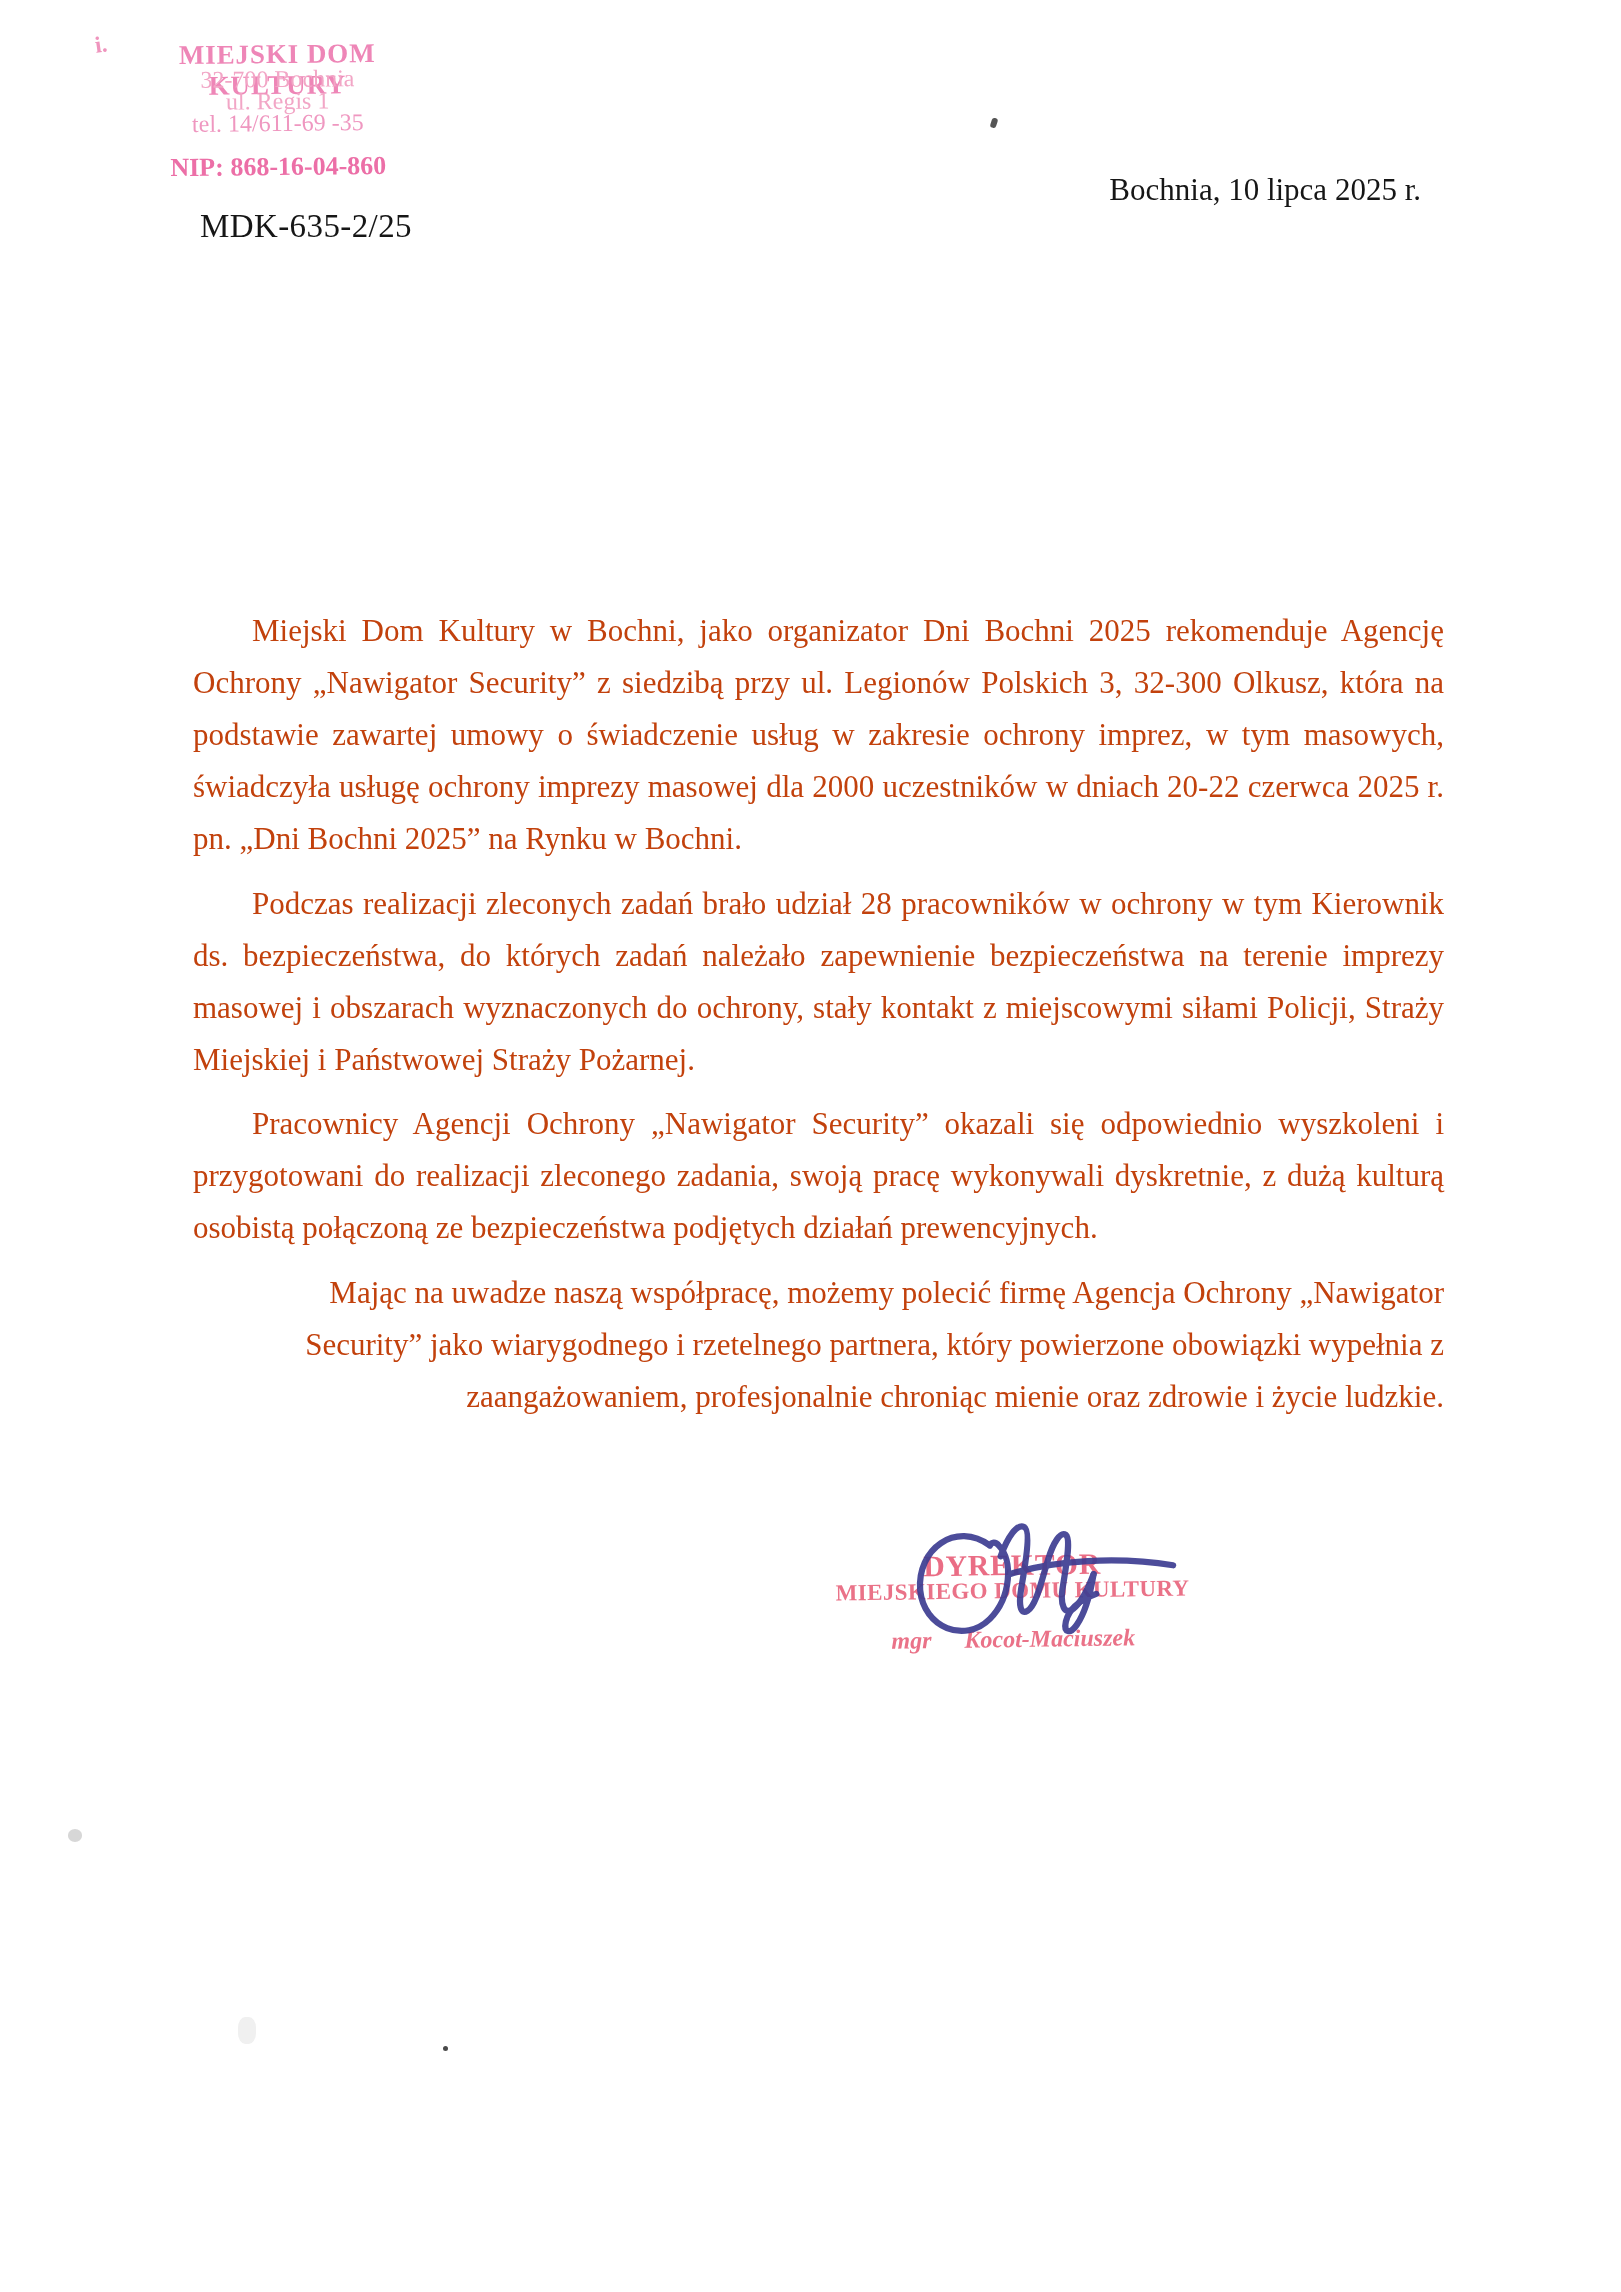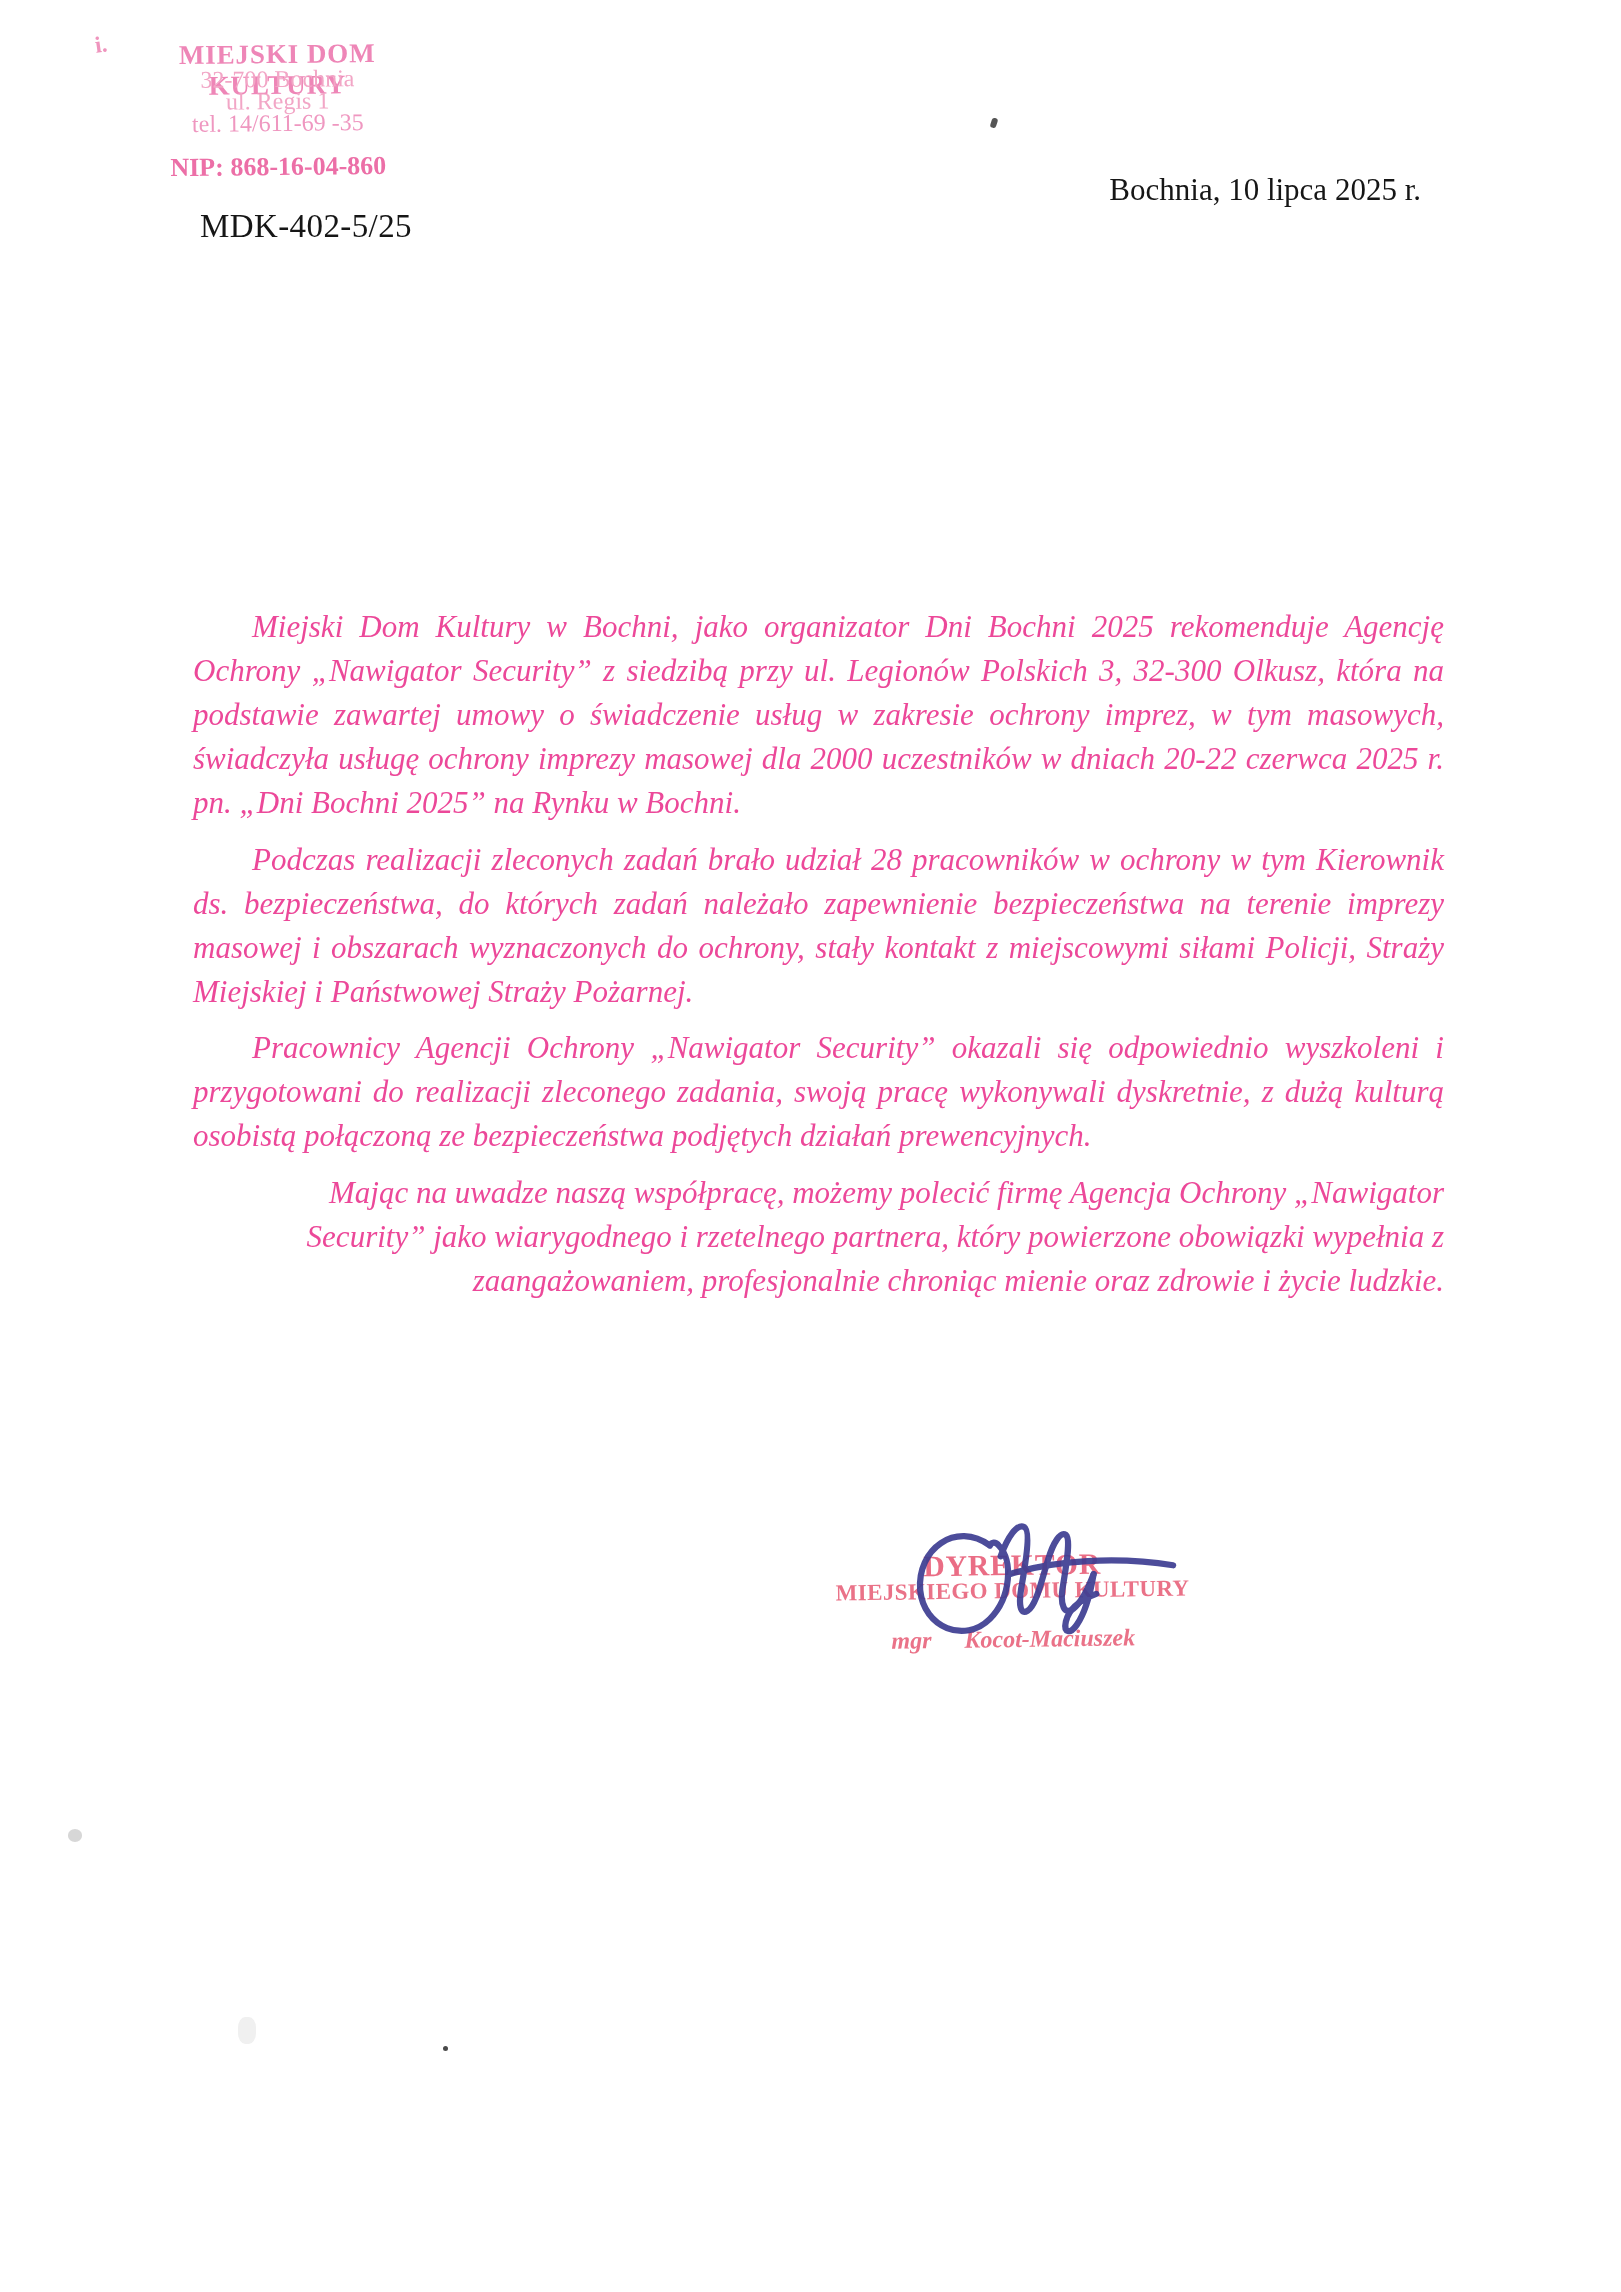--- a/index.html
+++ b/index.html
@@ -45,21 +45,21 @@
     color: #161616; font-size: 31px;
   }
   .doc-title {
     position: absolute; left: 0; top: 467px; width: 1621px;
     text-align: center; color: #131313;
     font-size: 43px; font-weight: bold; letter-spacing: 2.7px;
   }
   
   .body-text {
     position: absolute; left: 193px; top: 605px; width: 1251px;
-    color: #ec4899; font-size: 31px; line-height: 44px; font-style: italic;
+    color: #c2410c; font-size: 31px; line-height: 52px;
   }
   .body-text p {
     margin: 0 0 12.5px 0;
     text-indent: 59px;
     text-align: justify;
   }
   .body-text p.ragged { text-align: right; }
   
   .sig-stamp { position: absolute; left: 833px; top: 1549px; width: 358px; transform: rotate(-0.8deg); }
   .sig-stamp .d1 {
@@ -96,21 +96,21 @@
   <div class="corner-mark">i.</div>
 
   <div class="stamp">
     <div class="s1">MIEJSKI DOM KULTURY</div>
     <div class="s2">32-700 Bochnia</div>
     <div class="s3">ul. Regis 1</div>
     <div class="s4">tel. 14/611-69 -35</div>
     <div class="nip">NIP: 868-16-04-860</div>
   </div>
 
-  <div class="ref-number">MDK-402-5/25</div>
+  <div class="ref-number">MDK-635-2/25</div>
   <div class="date-line">Bochnia, 10 lipca 2025 r.</div>
 
 
   <div class="body-text">
     <p>Miejski Dom Kultury w Bochni, jako organizator Dni Bochni 2025 rekomenduje Agencję Ochrony „Nawigator Security” z siedzibą przy ul. Legionów Polskich 3, 32-300 Olkusz, która na podstawie zawartej umowy o świadczenie usług w zakresie ochrony imprez, w tym masowych, świadczyła usługę ochrony imprezy masowej dla 2000 uczestników w dniach 20-22 czerwca 2025 r. pn. „Dni Bochni 2025” na Rynku w Bochni.</p>
     <p>Podczas realizacji zleconych zadań brało udział 28 pracowników w ochrony w tym Kierownik ds. bezpieczeństwa, do których zadań należało zapewnienie bezpieczeństwa na terenie imprezy masowej i obszarach wyznaczonych do ochrony, stały kontakt z miejscowymi siłami Policji, Straży Miejskiej i Państwowej Straży Pożarnej.</p>
     <p>Pracownicy Agencji Ochrony „Nawigator Security” okazali się odpowiednio wyszkoleni i przygotowani do realizacji zleconego zadania, swoją pracę wykonywali dyskretnie, z dużą kulturą osobistą połączoną ze bezpieczeństwa podjętych działań prewencyjnych.</p>
     <p class="ragged">Mając na uwadze naszą współpracę, możemy polecić firmę Agencja Ochrony „Nawigator Security” jako wiarygodnego i rzetelnego partnera, który powierzone obowiązki wypełnia z zaangażowaniem, profesjonalnie chroniąc mienie oraz zdrowie i życie ludzkie.</p>
   </div>
 

